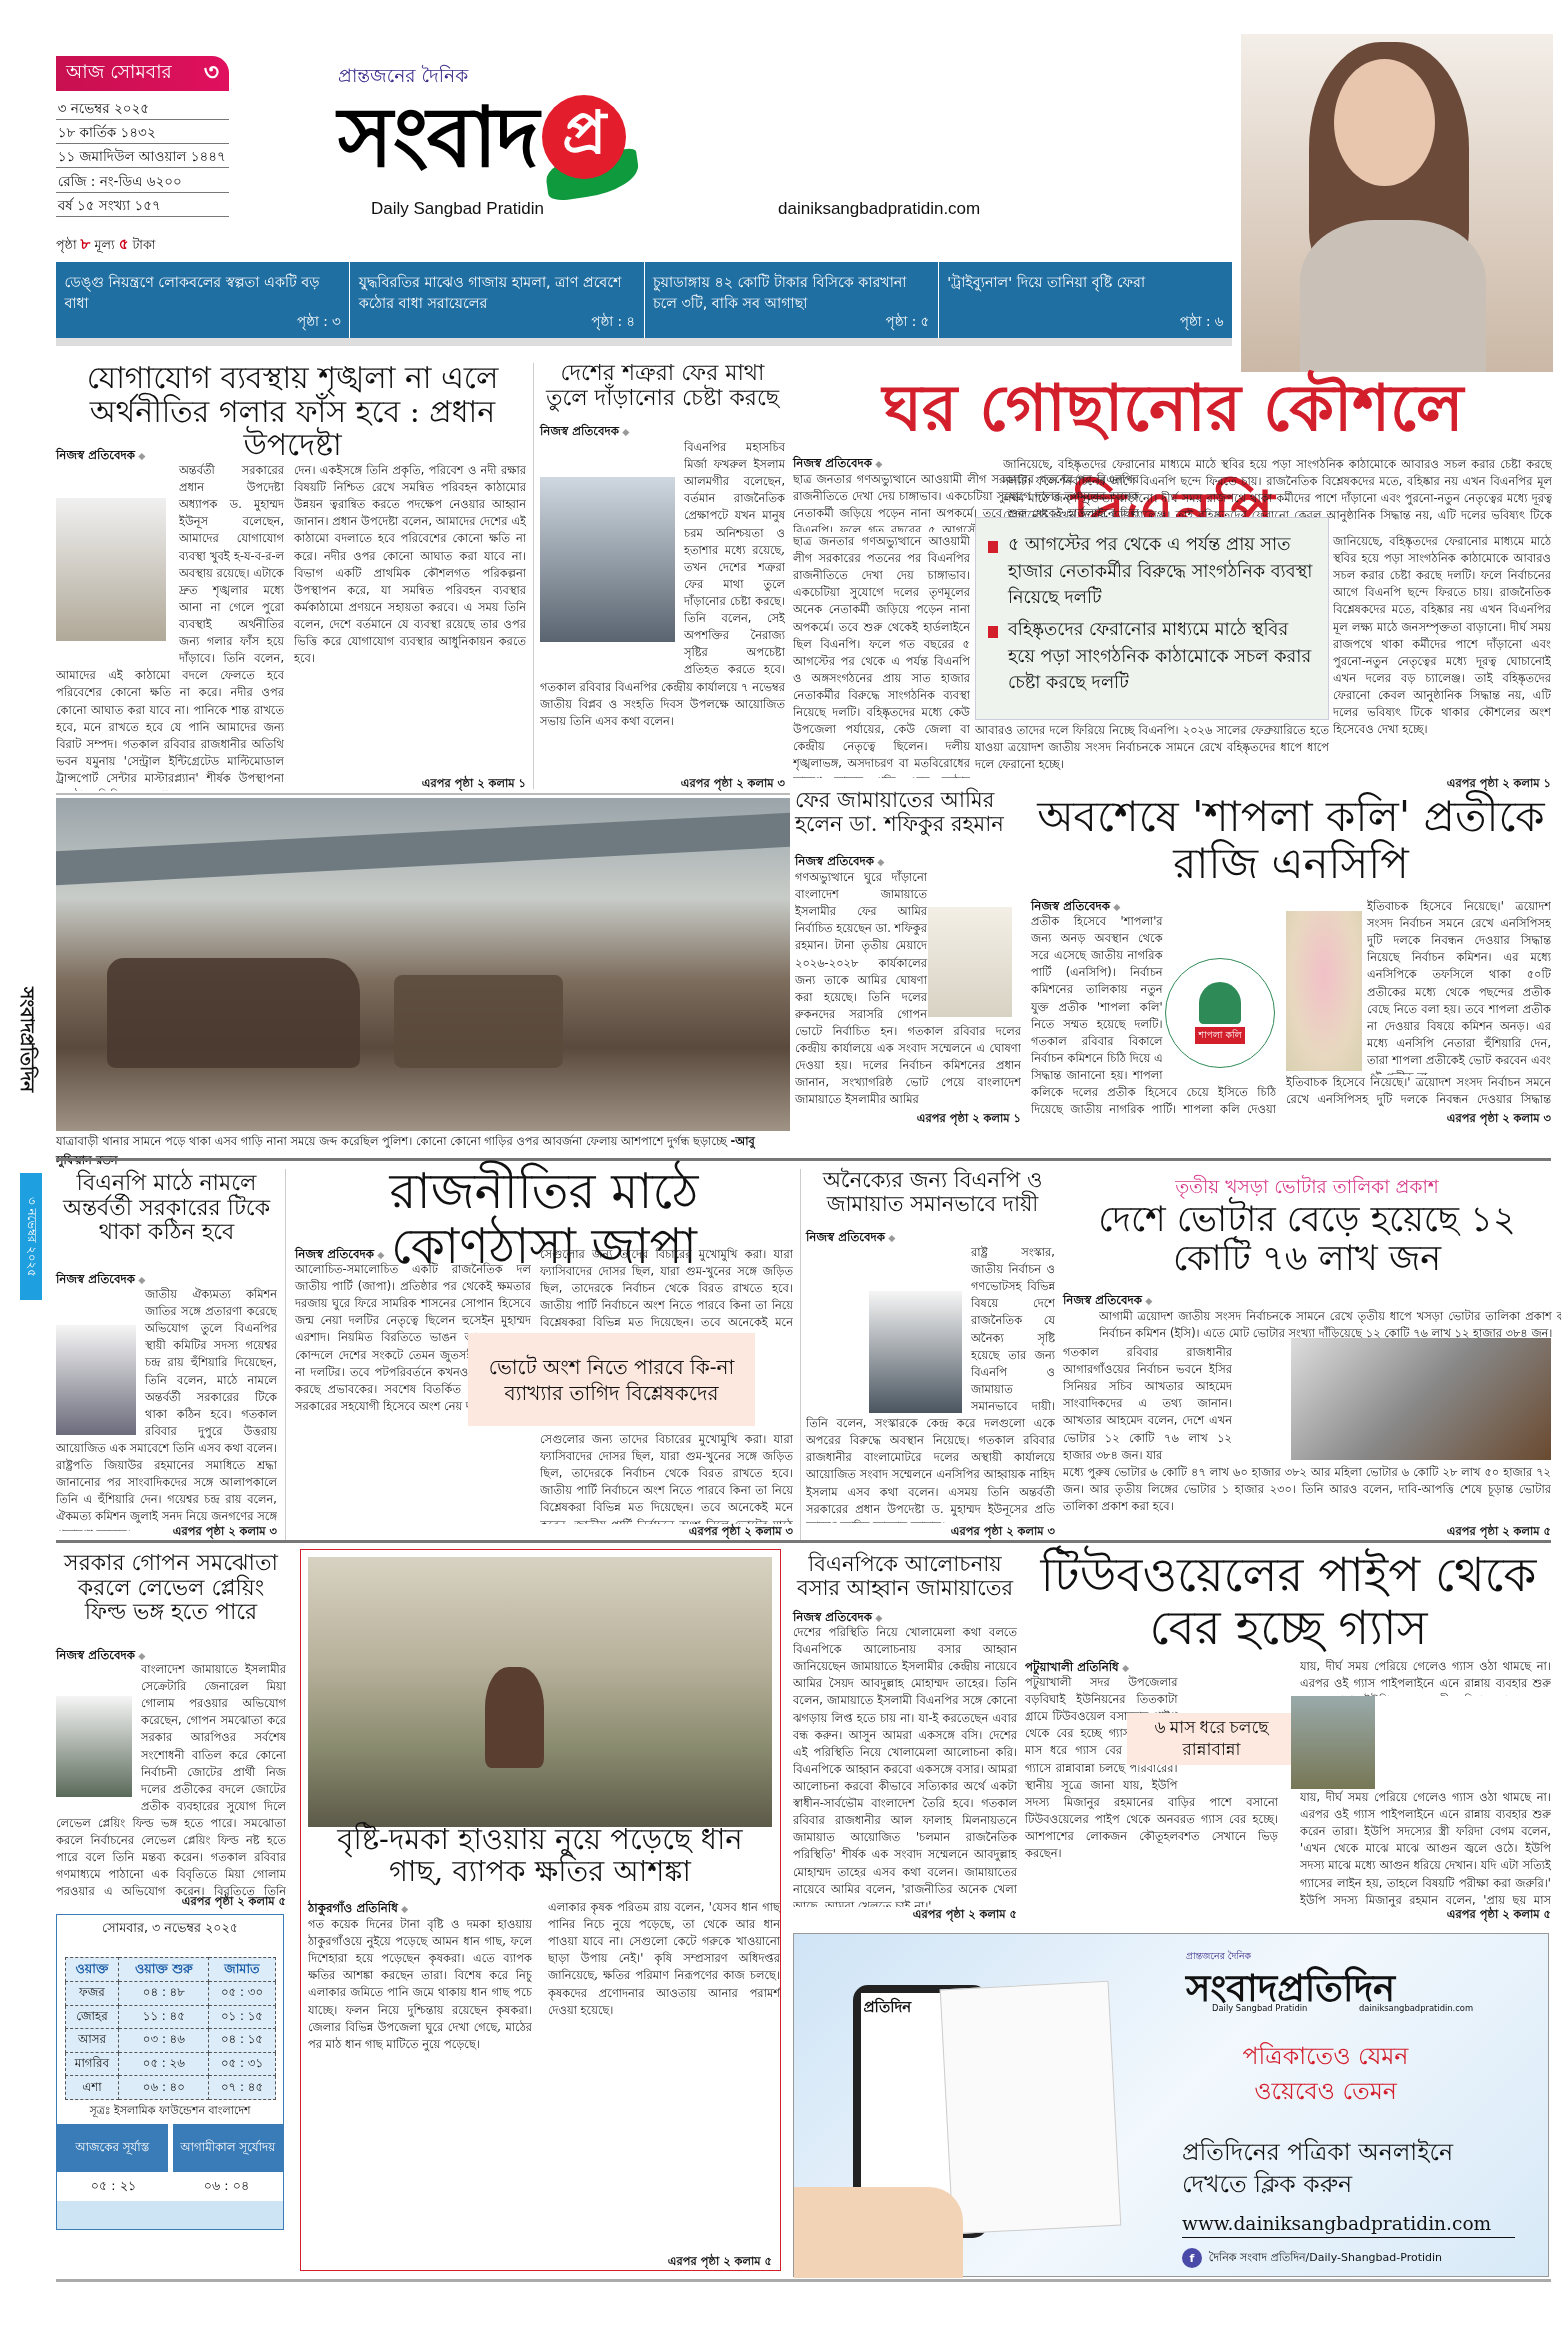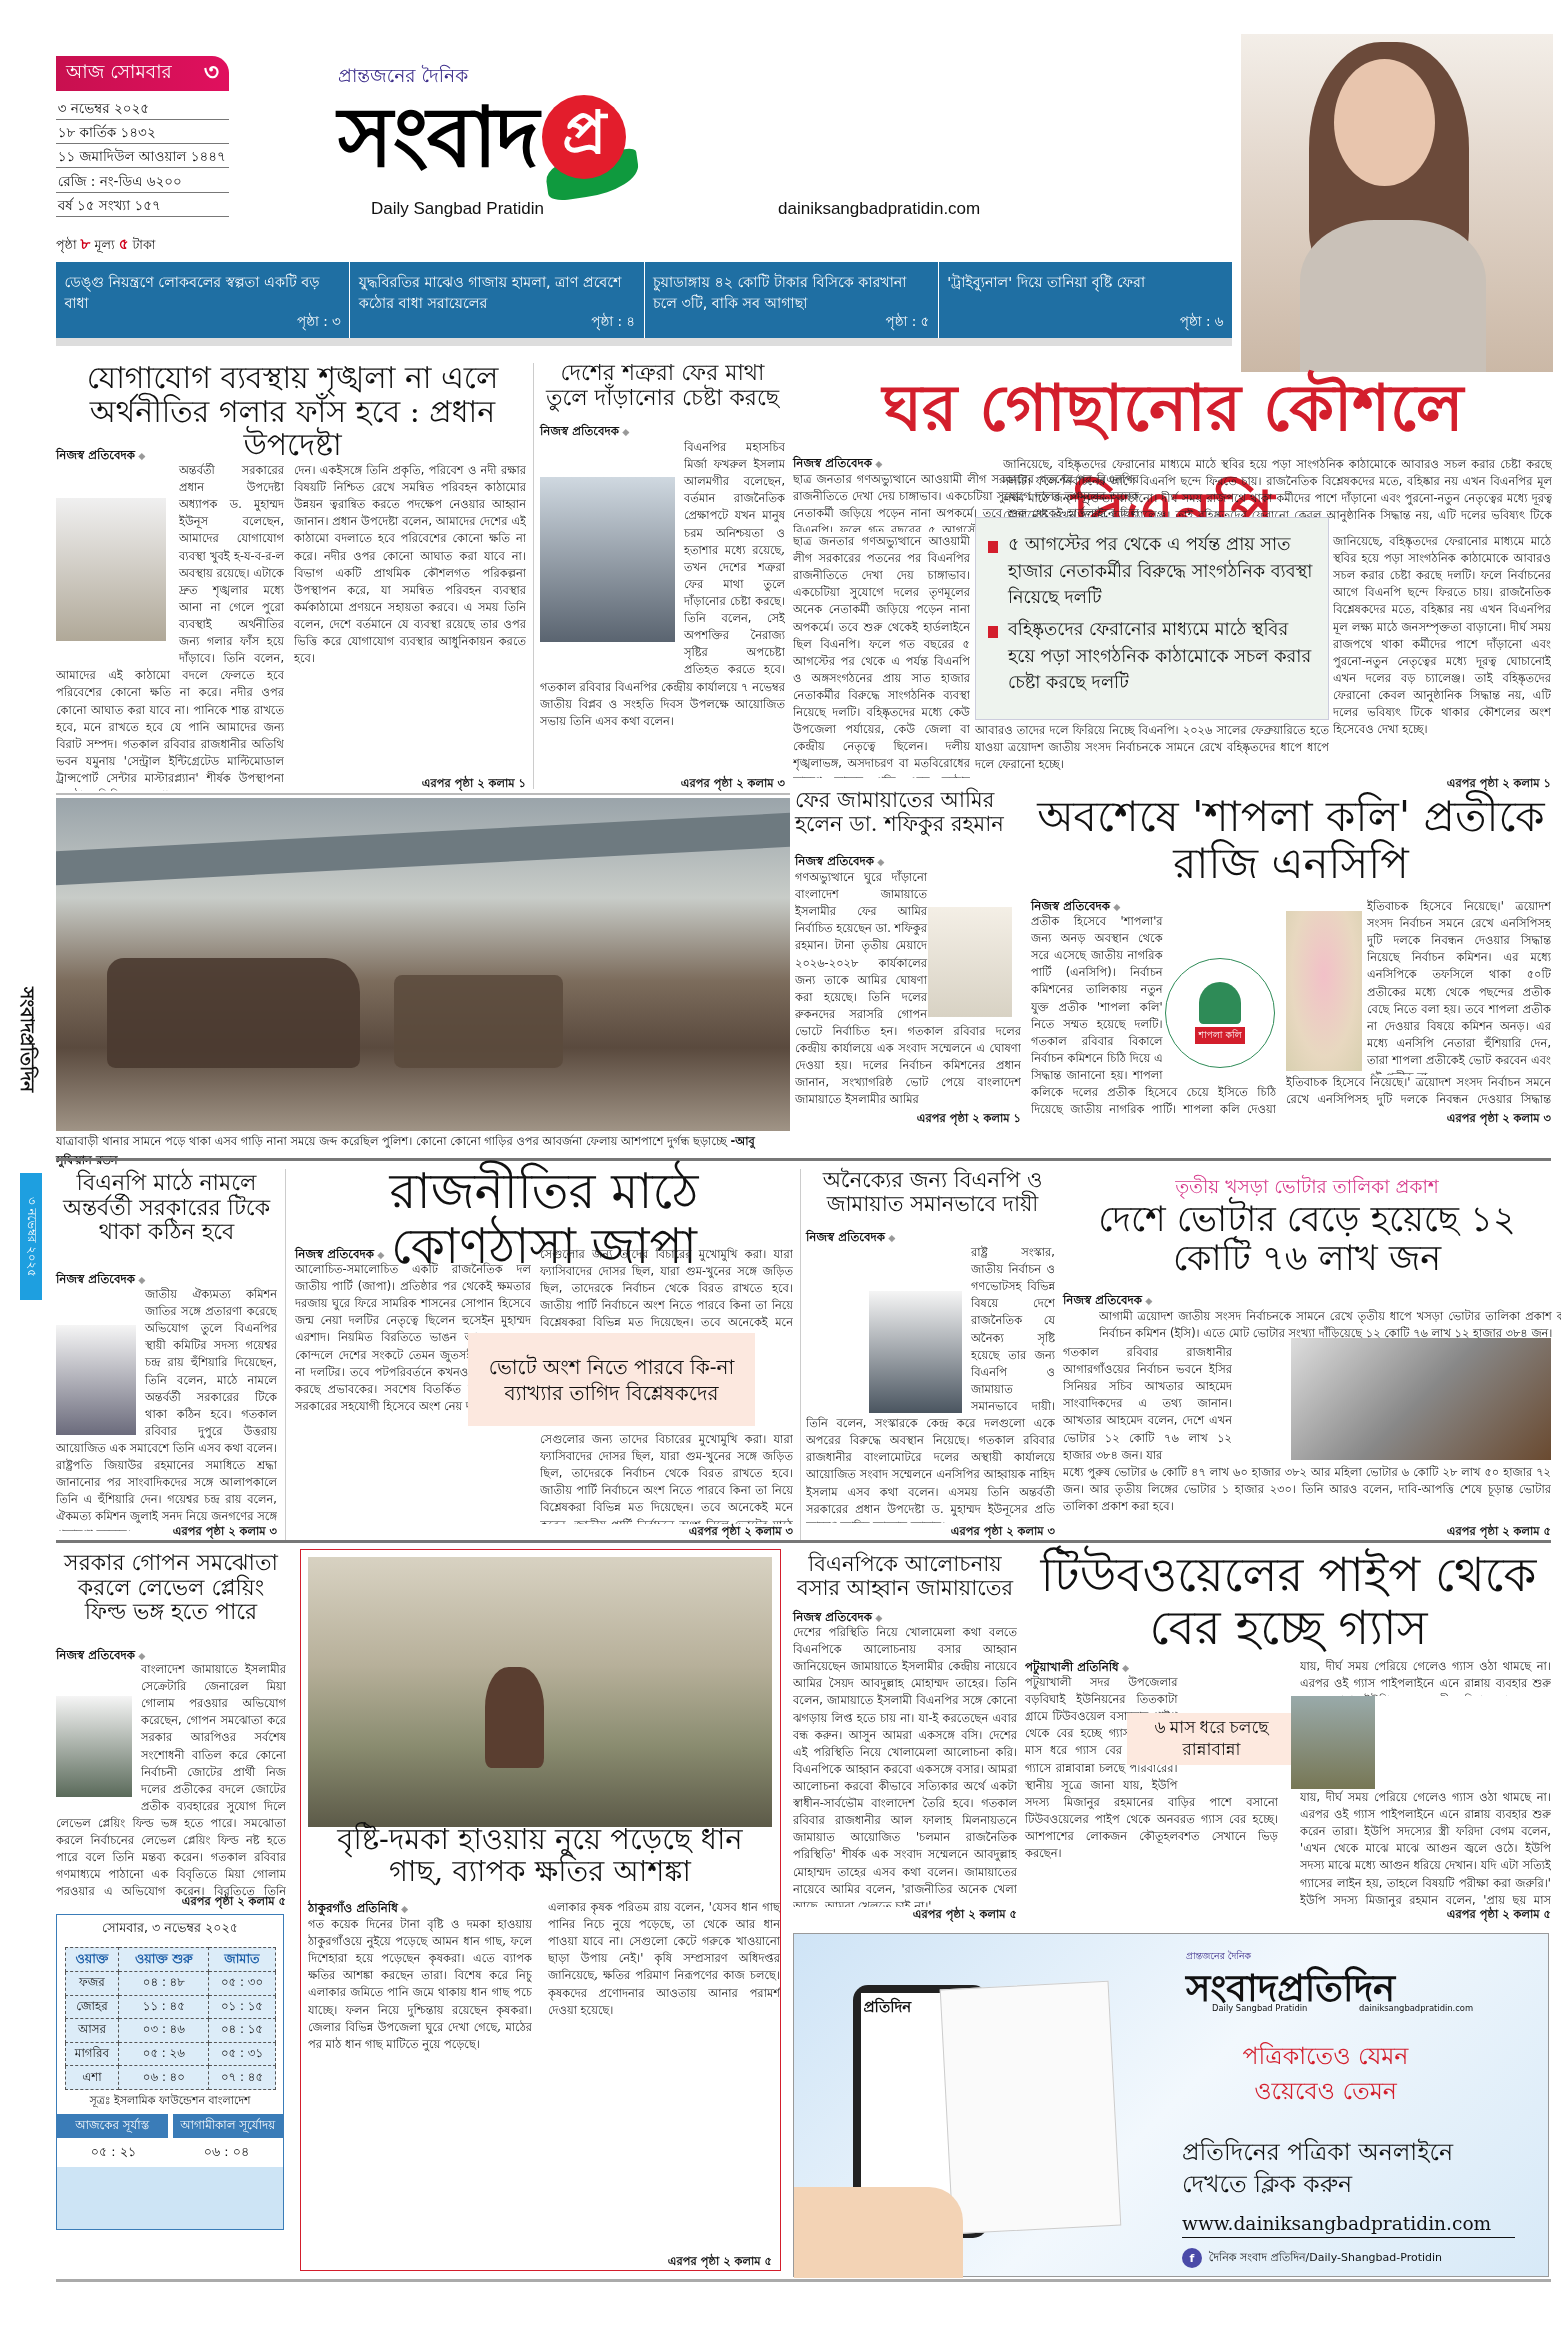--- a/index.html
+++ b/index.html
@@ -39,21 +39,21 @@
 .vsep{width:0.8px;background:#ccc}
 .redh{color:#d31e2c;font-family:"DejaVu Serif",serif;font-weight:bold}
 .bullets{background:#eef3ee;border:0.8px solid #ccd}
 .bullets li{list-style:none;font-size:17.7px;line-height:1.5;padding-left:23.6px;position:relative;margin:5px 0}
 .bullets li::before{content:"";position:absolute;left:3.4px;top:10px;width:10px;height:11.8px;background:#d31e2c}
 
 .prayer{left:56px;top:1914px;width:228px;height:316px;border:1.7px solid #3a7cb8;background:#cde4f5}
 .prayer table{border-collapse:collapse;width:211px;margin:0 auto;background:#dcecf8}
 .prayer td,.prayer th{border:0.8px dashed #555;font-size:11.8px;text-align:center;height:23.6px}
 .prayer th{color:#1d5fa8;font-size:12.7px}
-.sunhdr{background:#3a7cb8;color:#fff;font-size:11.8px;text-align:center;padding:2px 0}
+.sunhdr{background:#3a7cb8;color:#fff;font-size:11.8px;text-align:center;padding:14px 0}
 
 .ad{left:793px;top:1933px;width:756px;height:344px;border:0.8px solid #999;background:linear-gradient(135deg,#cfe4f6,#f2f8fd 50%,#d7e9f7)}
 </style>
 </head>
 <body>
 
 <div class="abs daybox">
   <span>আজ সোমবার</span>
   <span class="num">৩</span>
 </div>
@@ -194,21 +194,21 @@
 <div class="abs rule" style="left:56px;top:1540px;width:1495px;height:2.5px"></div>
 
 <div class="abs hl" style="left:56px;top:1551px;width:230px;font-size:22px">সরকার গোপন সমঝোতা করলে লেভেল প্লেয়িং ফিল্ড ভঙ্গ হতে পারে</div>
 <div class="abs byline" style="left:56px;top:1646px">নিজস্ব প্রতিবেদক</div>
 <div class="abs" style="left:56px;top:1696px;width:76px;height:101px;background:linear-gradient(#f5f5f5,#5a6a5a)"></div>
 <div class="abs body-txt" style="left:56px;top:1661px;width:230px;height:236px;overflow:hidden"><div style="float:left;width:80px;height:105px;margin:34px 5px 0 0"></div><span>বাংলাদেশ জামায়াতে ইসলামীর সেক্রেটারি জেনারেল মিয়া গোলাম পরওয়ার অভিযোগ করেছেন, গোপন সমঝোতা করে সরকার আরপিওর সর্বশেষ সংশোধনী বাতিল করে কোনো নির্বাচনী জোটের প্রার্থী নিজ দলের প্রতীকের বদলে জোটের প্রতীক ব্যবহারের সুযোগ দিলে লেভেল প্লেয়িং ফিল্ড ভঙ্গ হতে পারে। সমঝোতা করলে নির্বাচনের লেভেল প্লেয়িং ফিল্ড নষ্ট হতে পারে বলে তিনি মন্তব্য করেন। গতকাল রবিবার গণমাধ্যমে পাঠানো এক বিবৃতিতে মিয়া গোলাম পরওয়ার এ অভিযোগ করেন। বিবৃতিতে তিনি বলেন, নির্বাচনী জোট গঠিত হলেও প্রার্থীদের নিজ নিজ দলের প্রতীকে জাতীয় নির্বাচনে</span></div>
 <div class="abs cont" style="left:56px;top:1893px;width:230px">এরপর পৃষ্ঠা ২ কলাম ৫</div>
 
 <div class="abs prayer">
   <div style="background:#fff;padding:3.4px 0 0">
-    <div style="text-align:center;font-size:12.7px;margin-bottom:8px">সোমবার, ৩ নভেম্বর ২০২৫</div>
+    <div style="text-align:center;font-size:12.7px;margin-bottom:18px">সোমবার, ৩ নভেম্বর ২০২৫</div>
     <table>
       <tbody>
           <tr>
         <th>ওয়াক্ত</th>
         <th>ওয়াক্ত শুরু</th>
         <th>জামাত</th>
       </tr>
       <tr>
             <td>ফজর</td>
             <td>০৪ : ৪৮</td>

